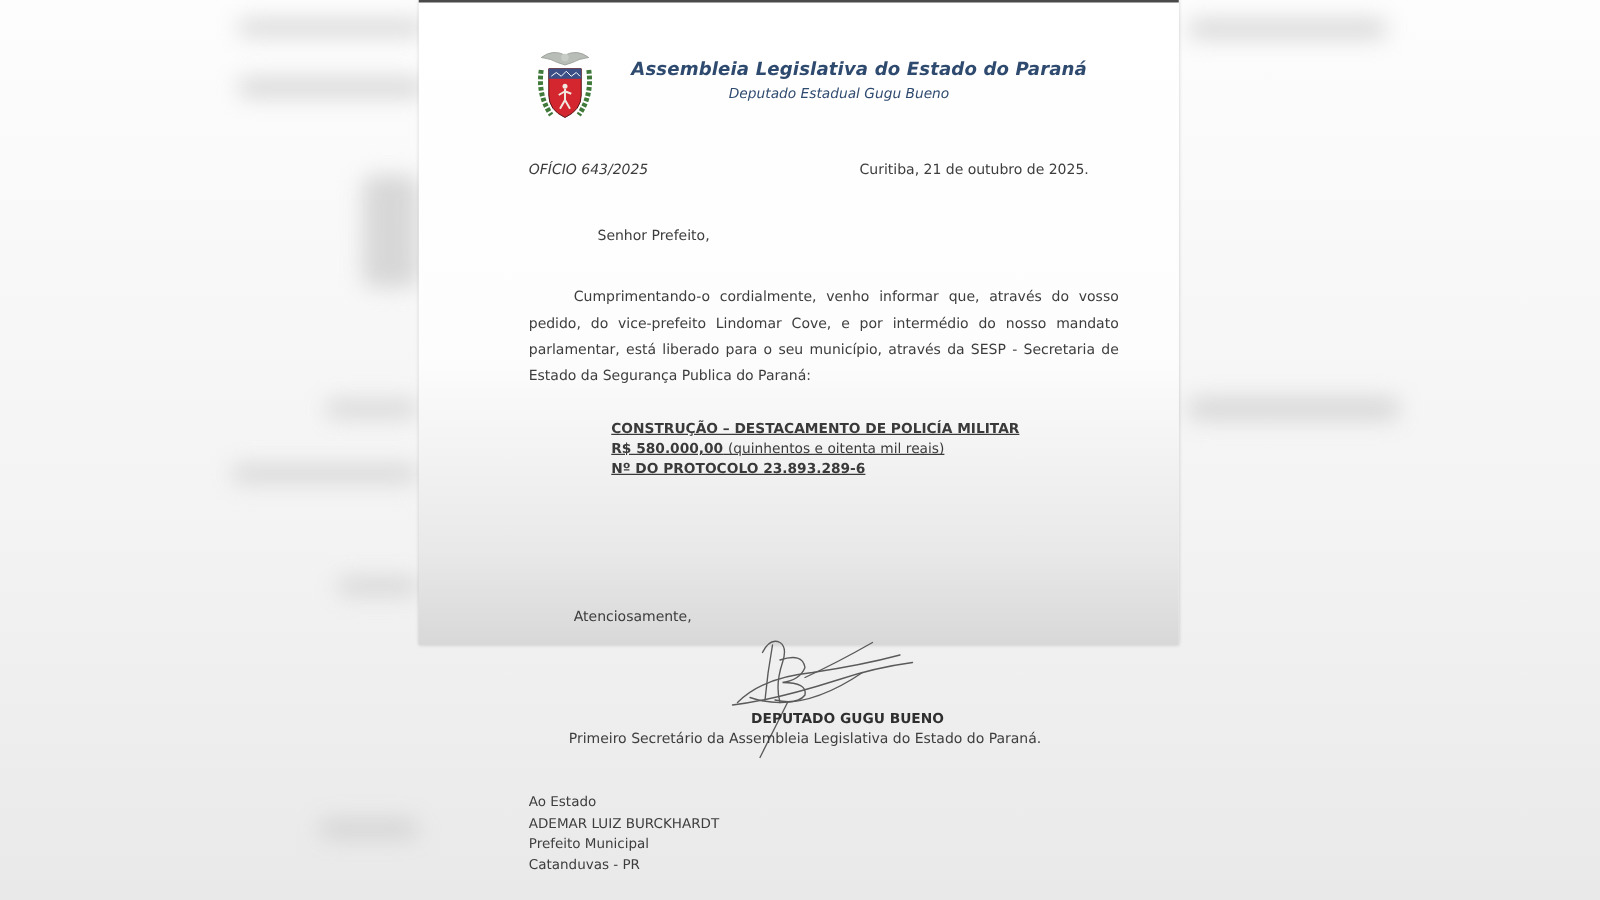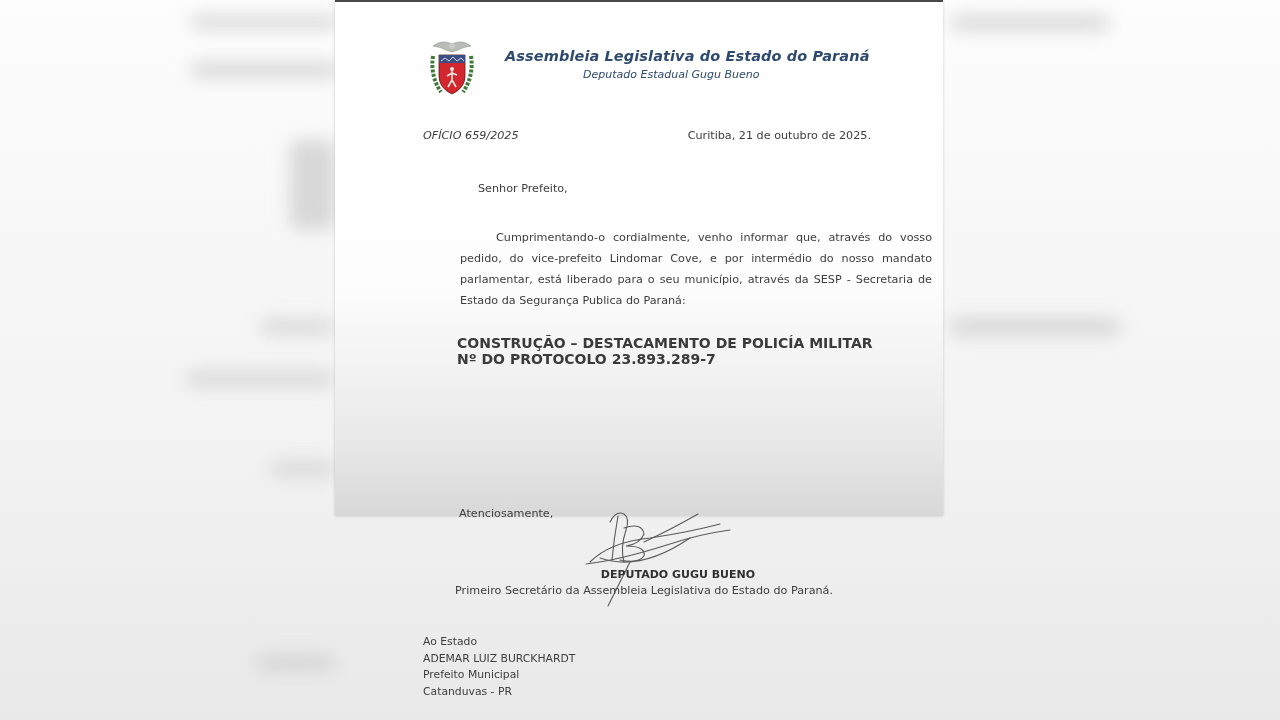--- a/index.html
+++ b/index.html
@@ -45,28 +45,28 @@
   .ref { left: 88px; top: 127px; font-style: italic; }
   .date { right: 72px; top: 127px; margin-left: 35px; }
   .salutation { left: 124px; top: 180px; margin-left: 19px; }
   .para {
     position: absolute;
     left: 88px; width: 472px;
     font-size: 11.2px; line-height: 21px;
     text-align: justify; text-indent: 36px;
     color: #3d3d3d;
   }
-  .para1 { top: 225px; margin-left: 37px; }
+  .para1 { top: 225px; }
   .para2 { top: 413px; }
   .highlight {
-    position: absolute; left: 122px; top: 333px;
-    font-size: 14px; font-weight: bold; line-height: 16px; color: #3a3a3a;
+    position: absolute; left: 154px; top: 333px;
+    font-size: 11px; font-weight: bold; line-height: 16px; color: #3a3a3a; text-decoration: underline;
   }
   .highlight .normal { font-weight: normal; }
-  .closing { left: 124px; top: 485px; margin-top: 20px; }
+  .closing { left: 124px; top: 485px; }
   .signature { position: absolute; left: 245px; top: 500px; width: 160px; height: 110px; }
   .sig-name {
     left: 0; right: 0; top: 566px; text-align: center;
     font-size: 11px; font-weight: bold; color: #2f2f2f;
     padding-left: 78px;
   }
   .sig-role { left: 120px; top: 582px; font-size: 11.2px; color: #3d3d3d; }
   .addressee {
     position: absolute; left: 88px; top: 632px;
     font-size: 10.8px; line-height: 16.5px; color: #3d3d3d;
@@ -101,30 +101,34 @@
     <rect x="12" y="17" width="26" height="8" fill="#3b4f86"></rect>
     <path d="M14 23 L18 20 L22 23 L26 19 L30 23 L34 20 L37 23" fill="none" stroke="#ffffff" stroke-width="0.8"></path>
 
     <circle cx="25" cy="31" r="2" fill="#f2e8e0"></circle>
     <path d="M25 33 L25 42 M25 42 L21 49 M25 42 L29 49 M25 35 L20 38 M25 35 L30 37" stroke="#f2e8e0" stroke-width="1.6" fill="none"></path>
   </svg>
 
   <div class="abs org-title">Assembleia Legislativa do Estado do Paraná</div>
   <div class="abs org-sub">Deputado Estadual Gugu Bueno</div>
 
-  <div class="abs body-text ref">OFÍCIO 659/2025</div>
+  <div class="abs body-text ref">OFÍCIO 643/2025</div>
   <div class="abs body-text date">Curitiba, 21 de outubro de 2025.</div>
 
   <div class="abs body-text salutation">Senhor Prefeito,</div>
 
   <p class="para para1">Cumprimentando-o cordialmente, venho informar que, através do vosso pedido, do vice-prefeito Lindomar Cove, e por intermédio do nosso mandato parlamentar, está liberado para o seu município, através da SESP - Secretaria de Estado da Segurança Publica do Paraná:</p>
 
   <div class="highlight">
     <div>CONSTRUÇÃO – DESTACAMENTO DE POLICÍA MILITAR</div>
-    <div>Nº DO PROTOCOLO 23.893.289-7</div>
+    <div>
+      <span>R$ 580.000,00</span>
+      <span class="normal">(quinhentos e oitenta mil reais)</span>
+    </div>
+    <div>Nº DO PROTOCOLO 23.893.289-6</div>
   </div>
 
 
   <div class="abs body-text closing">Atenciosamente,</div>
 
   <svg class="signature" viewBox="0 0 160 110">
     <g fill="none" stroke="#5a5a5a" stroke-width="1.1" stroke-linecap="round">
       <path d="M30 20 Q36 8 44 12 Q50 16 46 28 Q40 46 44 60"></path>
       <path d="M38 14 Q34 36 32 58"></path>
       <path d="M44 26 Q62 20 64 32 Q60 42 46 44 Q66 44 64 54 Q58 62 40 58"></path>

